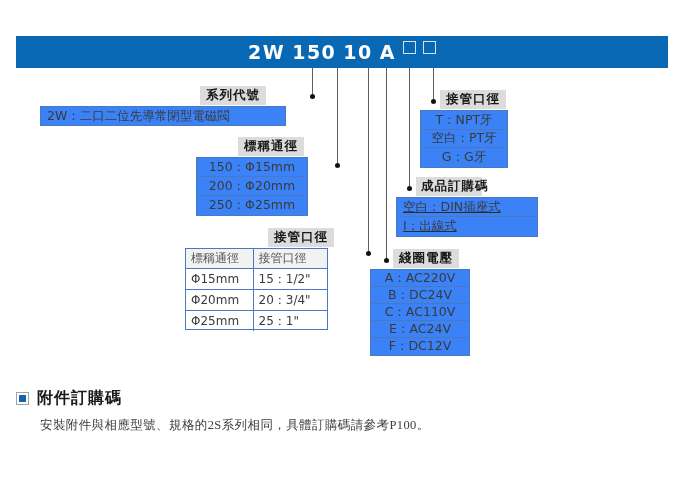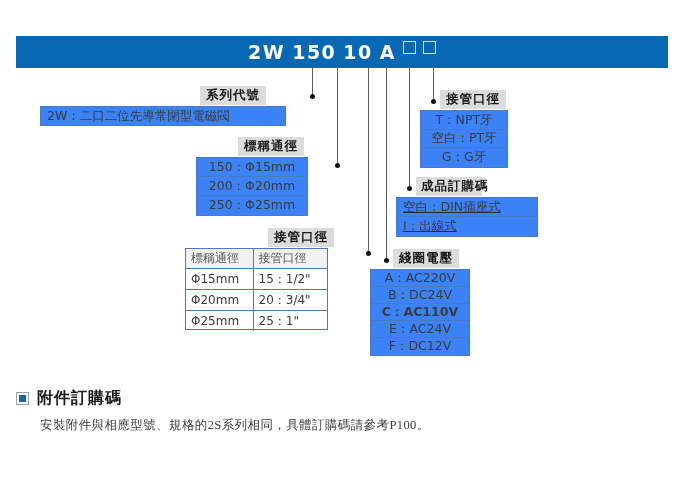--- a/index.html
+++ b/index.html
@@ -182,21 +182,21 @@
   <div class="clabel" style="left:416px;top:177px;width:66px;text-align:center;">成品訂購碼</div>
   <div class="vbox" style="left:396px;top:197px;width:142px;height:40px;text-decoration:underline;">
     <div class="vrow" style="height:19px;">空白：DIN插座式</div>
     <div class="vrow" style="height:19px;">I：出線式</div>
   </div>
 
   <div class="clabel" style="left:393px;top:249px;width:66px;text-align:center;">綫圈電壓</div>
   <div class="vbox" style="left:370px;top:269px;width:100px;height:87px;">
     <div class="vrow c" style="height:17px;">A：AC220V</div>
     <div class="vrow c" style="height:17px;">B：DC24V</div>
-    <div class="vrow c" style="height:17px;font-weight:bold;">C：AC110V</div>
+    <div class="vrow c" style="height:17px;">C：AC110V</div>
     <div class="vrow c" style="height:17px;">E：AC24V</div>
     <div class="vrow c" style="height:17px;">F：DC12V</div>
   </div>
 
   <div class="sec-head" style="left:16px;top:388px;">
     <span class="sec-bullet">
         <i></i>
       </span>
     <span class="sec-title">附件訂購碼</span>
   </div>

